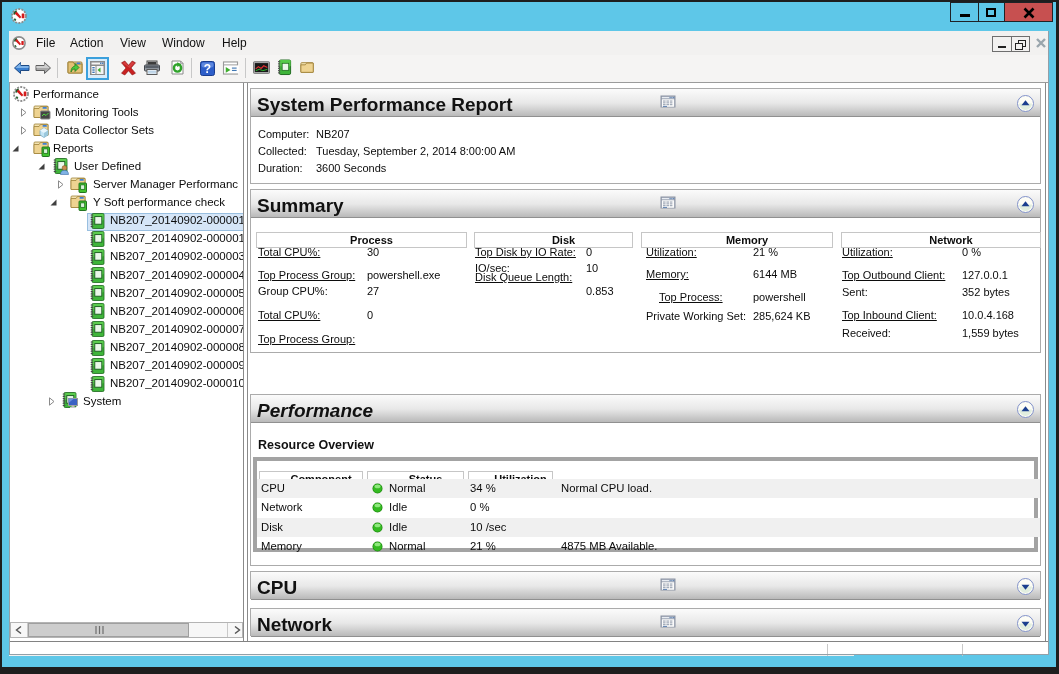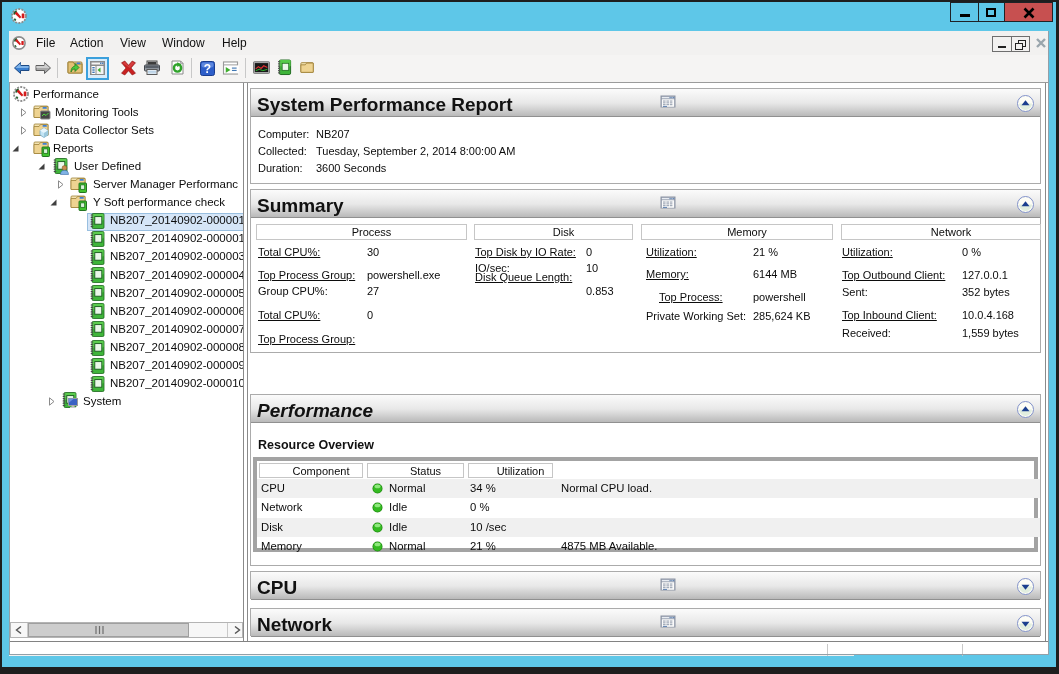--- a/index.html
+++ b/index.html
@@ -23,21 +23,21 @@
   .sel { background:#d5e5f7; border:1px solid #99bfe0; }
   
   .section { position:absolute; border:1px solid #ababab; background:#fff; }
   .shead { position:absolute; left:0; top:0; right:0; height:28px; background:linear-gradient(180deg,#fbfbfb 0%,#e8e8e8 52%,#b9b9b9 100%); border-bottom:1px solid #909090; }
   .shead .t { position:absolute; left:6px; top:5px; font-size:19px; font-weight:bold; color:#111; }
   .gridicon { position:absolute; left:409px; top:6px; }
   .collbtn { position:absolute; right:6px; top:6px; }
   .lbl { position:absolute; font-weight:normal; font-size:11px; color:#0c0c0c; white-space:nowrap; }
   .lbl.u { text-decoration:underline; }
   .val { position:absolute; font-size:11px; color:#0c0c0c; white-space:nowrap; }
-  .colbox { position:absolute; border:1px solid #c6c6c6; background:#fff; font-weight:normal; font-size:11px; line-height:14px; padding-left:20px; color:#0c0c0c; }
+  .colbox { position:absolute; border:1px solid #c6c6c6; background:#fff; font-weight:bold; font-size:11px; line-height:14px; padding-left:20px; color:#0c0c0c;margin-top:8px; }
   .rrow { position:absolute; left:0; width:783px; height:19.3px; }
   .rc { position:absolute; top:0; font-size:11.3px; line-height:19.3px; color:#0c0c0c; white-space:nowrap; }
 </style>
 </head>
 <body>
 <div class="abs" id="bluewin">
   <svg class="abs" style="left:9px;top:6px" width="16" height="16" viewBox="0 0 16 16">
     <circle cx="8" cy="8" r="7" fill="#fdfdfd" stroke="#8d8d8d" stroke-width="1.8" stroke-dasharray="2 1.2"></circle>
     <circle cx="8" cy="8" r="5.8" fill="#fff"></circle>
     <path d="M3 6.4 A5.2 5.2 0 0 1 5.6 3.2" stroke="#1d5c2a" stroke-width="1.9" fill="none"></path>

